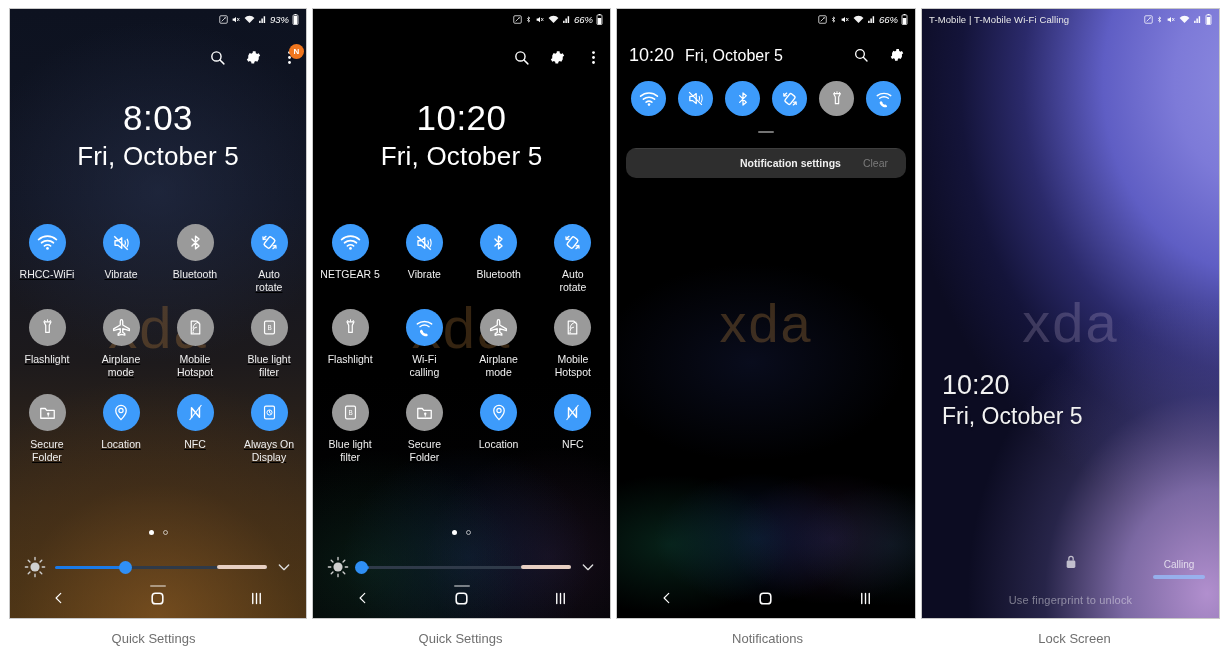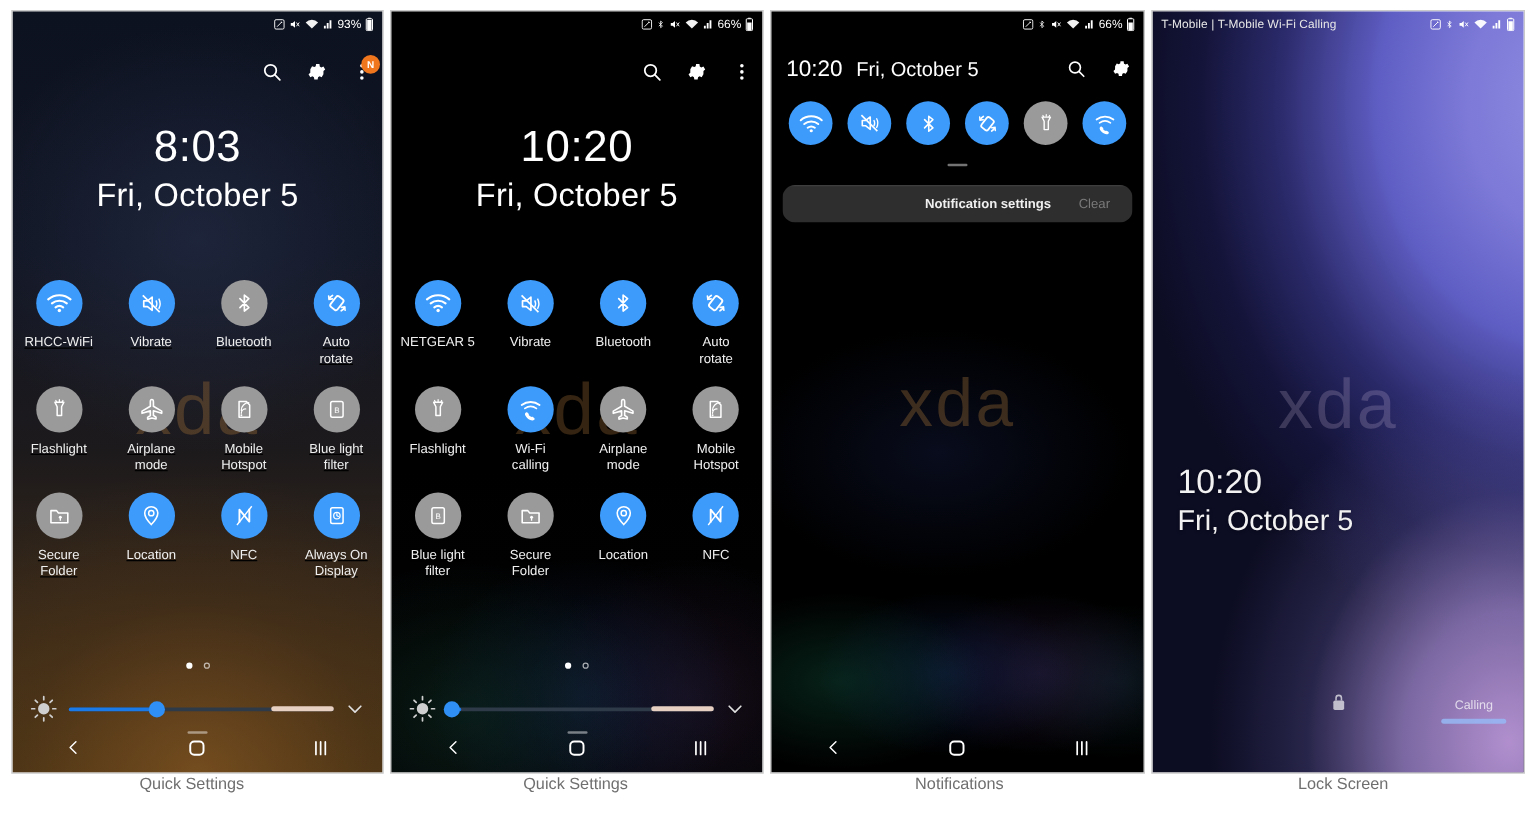--- a/index.html
+++ b/index.html
@@ -75,21 +75,21 @@
   
   .statusbar {
     position:absolute; left:0; top:0; right:0; height:20px;
     display:flex; align-items:center;
     padding:0 7px; color:#fff;
     font-size:9px; z-index:6;
   }
   .statusbar .carrier { font-size:9.5px; color:#e8e8e8; letter-spacing:.1px; }
   .sb-icons { margin-left:auto; display:flex; align-items:center; gap:3px; }
   .sb-icons svg { display:block; }
-  .sb-batt-txt { font-size:9.5px; color:#fff; margin-left:0; }
+  .sb-batt-txt { font-size:9.5px; color:#fff; margin-left:0;font-style:italic; }
 
   
   .qs-head {
     position:absolute; right:8px; top:40px;
     display:flex; align-items:center; gap:19px; z-index:6;
   }
   .qs-head .hicon { width:17px; height:17px; position:relative; cursor:pointer; }
   .badge {
     position:absolute; right:-6px; top:-5px;
     width:15px; height:15px; border-radius:50%;
@@ -181,21 +181,21 @@
     position:absolute; left:0; right:0; top:585px; text-align:center;
     font-size:11px; color:rgba(255,255,255,0.42); z-index:5; letter-spacing:.2px;
   }
   .lock-camera {
     position:absolute; right:14px; top:550px; text-align:center; z-index:5; cursor:pointer;
   }
   .lock-camera .cl { font-size:10px; color:rgba(255,255,255,0.72); }
   .lock-camera .bar { margin:5px auto 0; width:52px; height:4px; border-radius:3px; background:rgba(150,185,245,0.85); }
 
   
-  .captions { position:absolute; left:0; bottom:12px; width:1228px; height:33px; display:flex; }
+  .captions { position:absolute; left:0; bottom:0; width:1228px; height:33px; display:flex; }
   .cap { width:307px; display:flex; align-items:center; justify-content:center; }
   .cap span { font-size:13px; color:#6f6f6f; font-family:"Liberation Sans", sans-serif; }
 </style>
 </head>
 <body>
 
 <div class="sheet">
   <div class="panels">
 
     <div class="col col-1">
@@ -807,20 +807,21 @@
           <div class="d">Fri, October 5</div>
         </div>
 
         <div class="lock-lock">
           <svg width="13" height="16" viewBox="0 0 24 28">
               <rect x="4" y="11" width="16" height="14" rx="2.5" fill="#ffffff" opacity=".9"></rect>
               <path d="M8 11V7.5a4 4 0 0 1 8 0V11" fill="none" stroke="#ffffff" stroke-width="2.3" opacity=".9"></path>
             </svg>
         </div>
 
+        <div class="lock-hint">Use fingerprint to unlock</div>
 
         <div class="lock-camera">
           <div class="cl">Calling</div>
           <div class="bar"></div>
         </div>
       </div>
     </div>
 
   </div>
 

